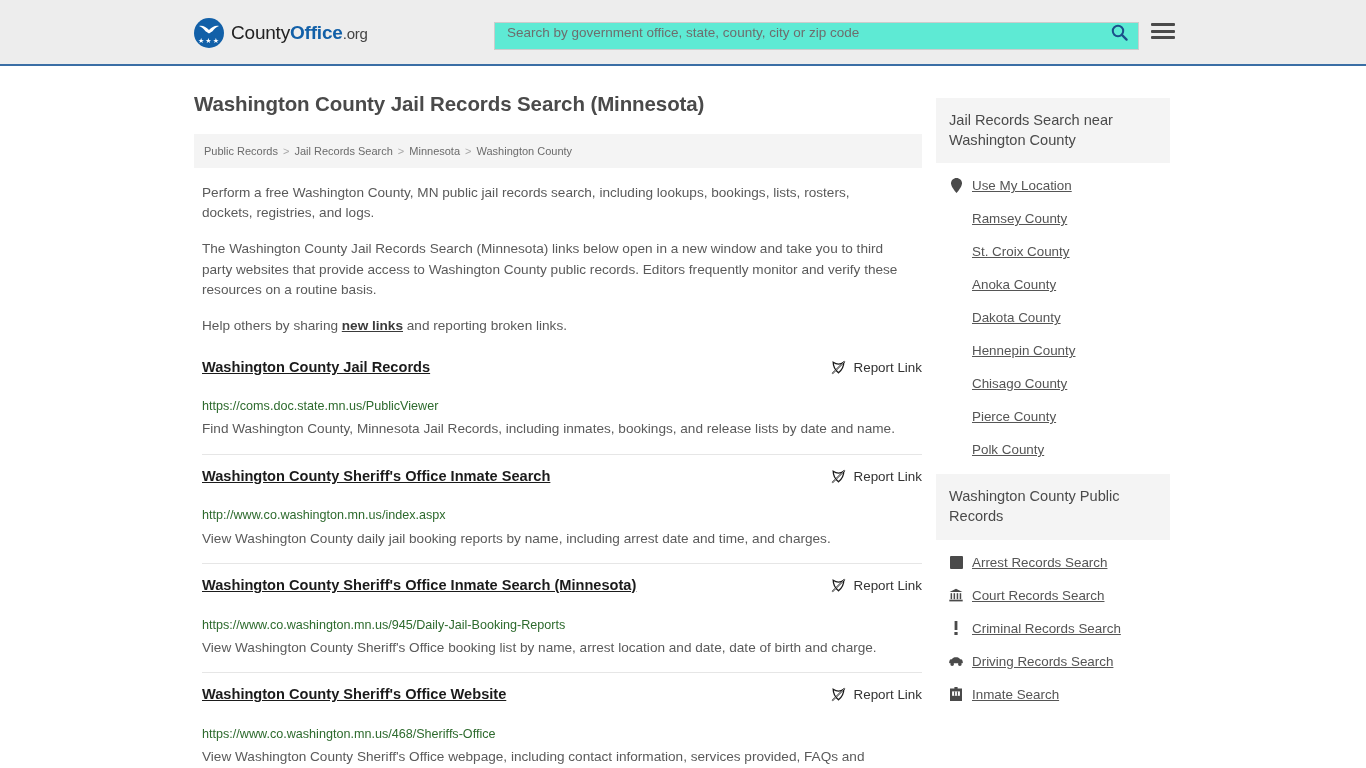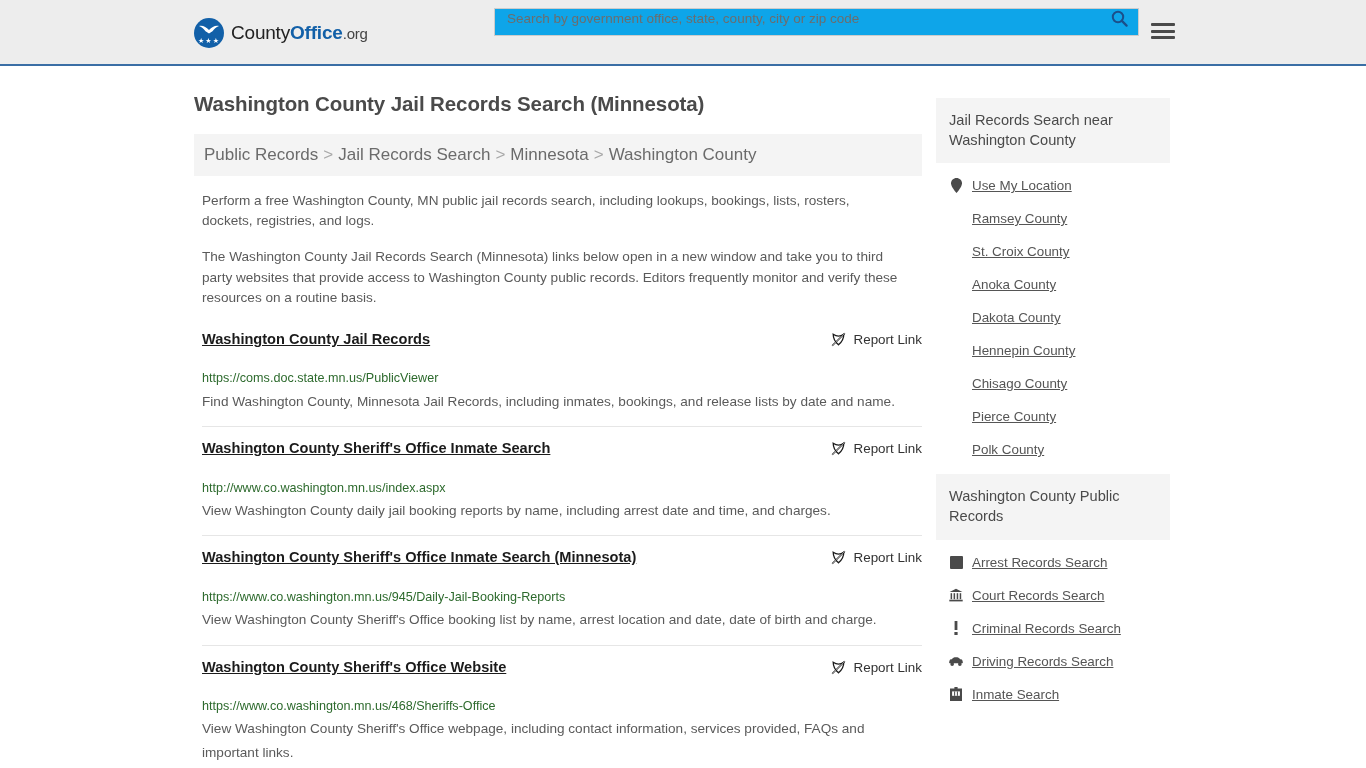--- a/index.html
+++ b/index.html
@@ -59,24 +59,24 @@
     letter-spacing: -0.2px;
     white-space: nowrap;
   }
   .logo-text .b { color: #1260a8; font-weight: bold; }
   .logo-text .c { font-weight: normal; }
   .logo-text .tld { font-size: 15px; color: #444444; }
 
   .search-box {
     position: absolute;
     left: 494px;
-    top: 8px;
+    top: 22px;
     width: 645px;
     height: 28px;
-    background: #0ea5e9;
+    background: #5eead4;
     border: 1px solid #cccccc;
     display: flex;
     align-items: center;
     padding: 0 8px 8px 10px;
   }
   .search-input {
     flex: 1;
     border: none;
     outline: none;
     font-family: "Liberation Sans", sans-serif;
@@ -129,21 +129,21 @@
     color: #4a4a4a;
     margin: 25px 0 0 0;
     letter-spacing: -0.1px;
     line-height: 1.3;
   }
 
   .breadcrumb {
     background: #f4f4f4;
     padding: 11px 10px;
     margin-top: 16px;
-    font-size: 17px;
+    font-size: 11px;
     color: #6b6b6b;
     white-space: nowrap;
   }
   .breadcrumb a {
     color: #6b6b6b;
     text-decoration: none;
   }
   .breadcrumb .sep { color: #a8a8a8; margin: 0 5px; }
 
   .intro p {
@@ -274,20 +274,21 @@
 
       <h1 class="page-title">Washington County Jail Records Search (Minnesota)</h1>
 
       <div class="breadcrumb">
         <a>Public Records</a><span class="sep">&gt;</span><a>Jail Records Search</a><span class="sep">&gt;</span><a>Minnesota</a><span class="sep">&gt;</span><a>Washington County</a>
       </div>
 
       <div class="intro">
         <p>Perform a free Washington County, MN public jail records search, including lookups, bookings, lists, rosters, dockets, registries, and logs.</p>
         <p>The Washington County Jail Records Search (Minnesota) links below open in a new window and take you to third party websites that provide access to Washington County public records. Editors frequently monitor and verify these resources on a routine basis.</p>
+        <p><span>Help others by sharing </span><a>new links</a><span> and reporting broken links.</span></p>
       </div>
 
       <div class="results" id="results-list">
           <div class="result">
             <div class="result-head">
               <a class="result-title">Washington County Jail Records</a>
               <div class="report-link">
                 <span style="display: flex;">
                   <svg width="15" height="15" viewBox="0 0 15 15">
                     <path d="M2.2 2.2 C5.5 4.5 9.5 4.5 12.8 2.2 C12.8 6.5 10.2 10.5 7.5 12.8 C4.8 10.5 2.2 6.5 2.2 2.2 Z" fill="none" stroke="#1b1b1b" stroke-width="1.3"></path>

